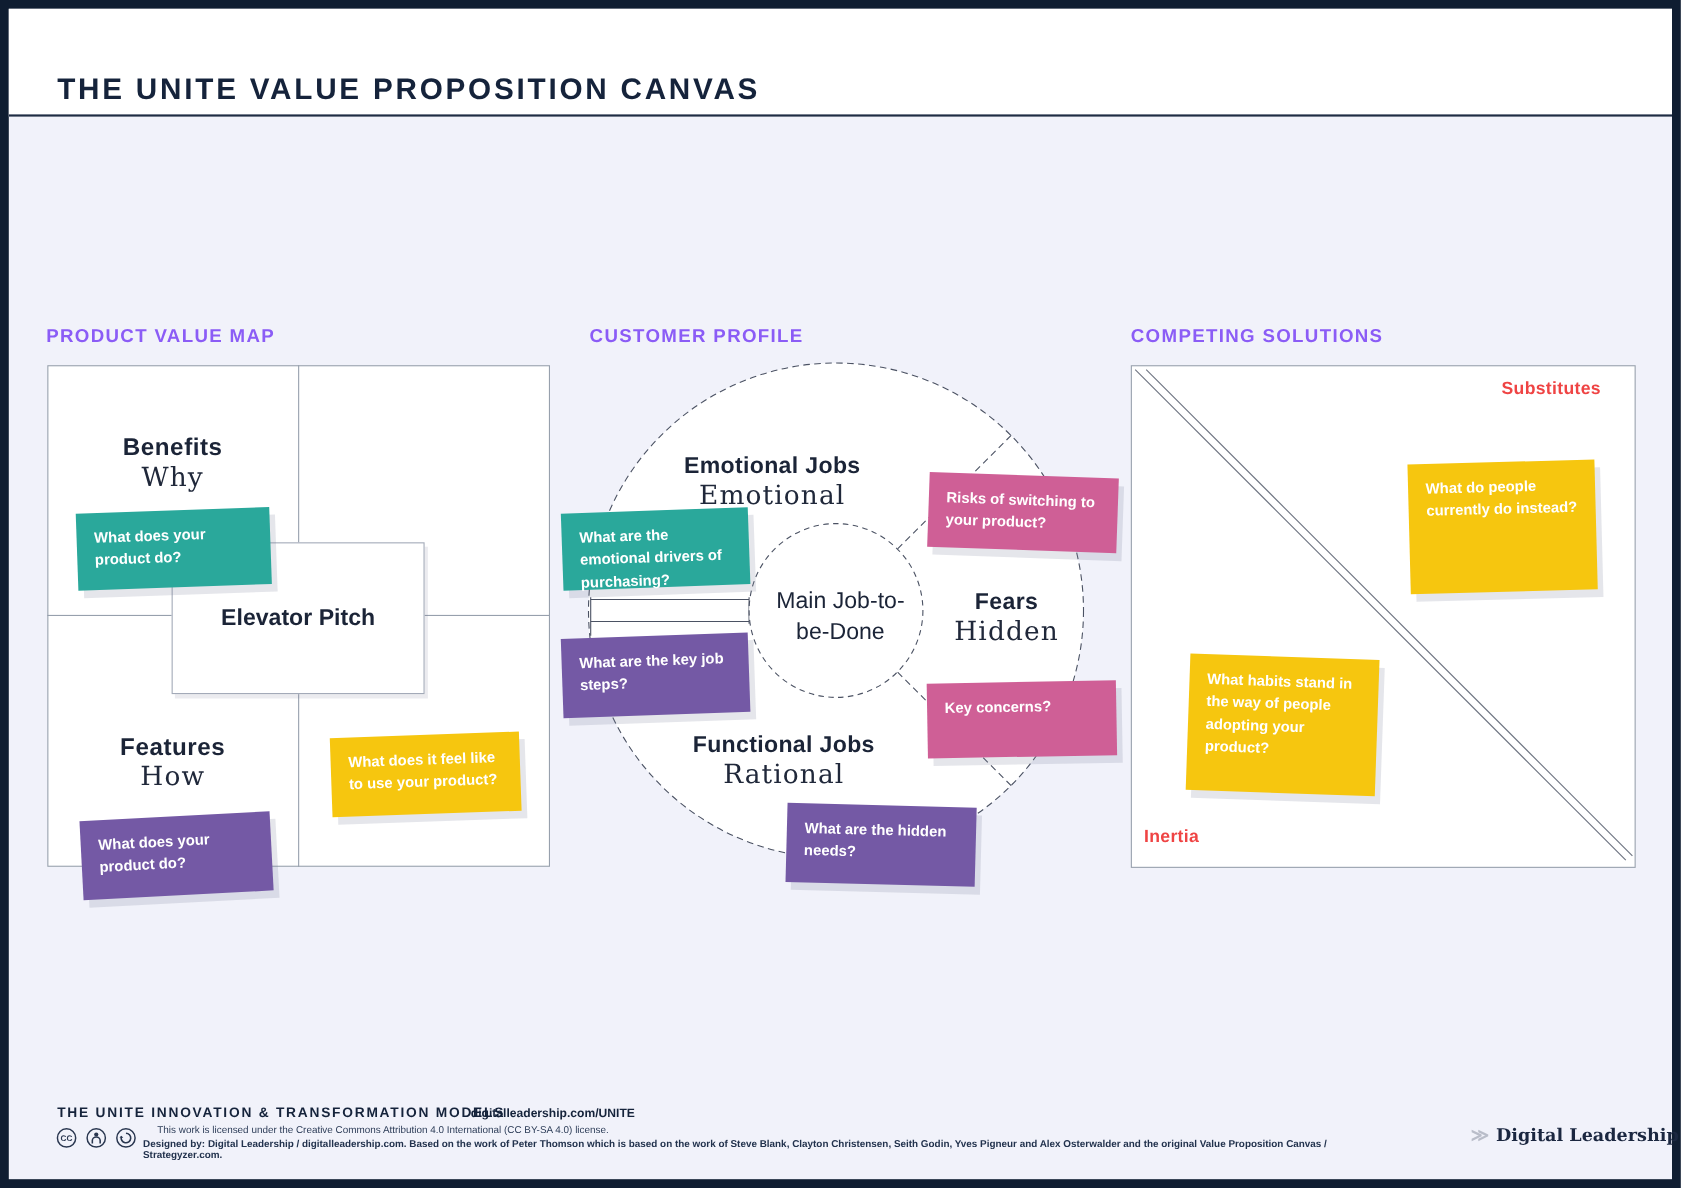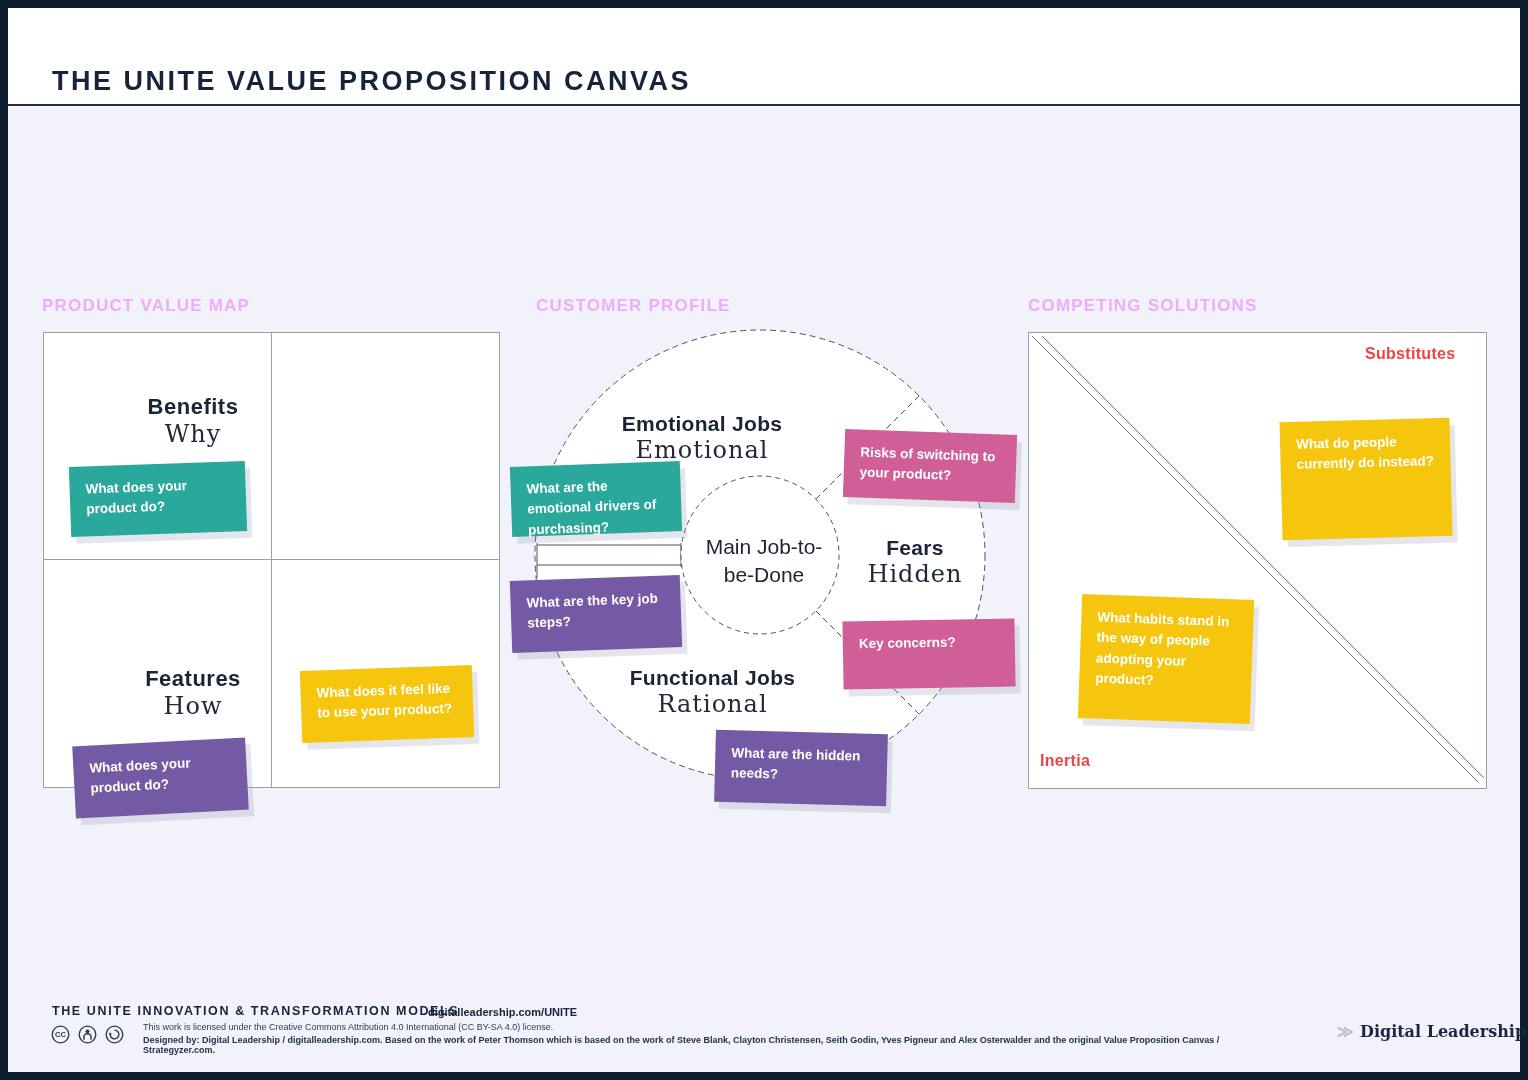--- a/index.html
+++ b/index.html
@@ -2,27 +2,27 @@
 <html><head>
 <meta charset="utf-8">
 <style>
   * { margin:0; padding:0; box-sizing:border-box; }
   body { font-family:"Liberation Sans", sans-serif; }
   .frame { position:relative; width:1528px; height:1080px; background:#0f1d31; overflow:hidden; }
   .paper { position:absolute; left:8px; top:8px; width:1512px; height:1064px; background:#f1f2fa; }
   .header-band { position:absolute; left:8px; top:8px; width:1512px; height:98px; background:#ffffff; border-bottom:2px solid #1e2c44; }
   .page-title { position:absolute; left:52px; top:66px; font-size:27px; font-weight:800; letter-spacing:2.5px; color:#15233b; }
 
-  .section-heading { position:absolute; font-size:17px; font-weight:800; letter-spacing:1.2px; color:#f0abfc; }
+  .section-heading { position:absolute; font-size:17px; font-weight:800; letter-spacing:1.2px; color:#8b5cf6; }
 
   
   .pvm-box { position:absolute; left:43px; top:332px; width:457px; height:456px; background:#ffffff; border:1px solid #97a0ad; }
   .pvm-vline { position:absolute; left:271px; top:332px; width:1px; height:456px; background:#97a0ad; }
   .pvm-hline { position:absolute; left:43px; top:559px; width:457px; height:1px; background:#97a0ad; }
-  .quad-label { position:absolute; text-align:center; color:#1b2437;margin-left:36px; }
+  .quad-label { position:absolute; text-align:center; color:#1b2437; }
   .quad-label .big { font-size:22px; font-weight:700; letter-spacing:0.5px; }
   .hand { font-family:"DejaVu Serif", cursive, serif; font-size:24px; font-weight:400; color:#20283a; letter-spacing:1px; }
   .elevator-box { position:absolute; left:156px; top:493px; width:230px; height:138px; background:#ffffff; border:1px solid #a3aab8;
                   box-shadow:3px 4px 0 rgba(110,115,140,0.14); display:flex; align-items:center; justify-content:center; }
   .elevator-box .big { font-size:21px; font-weight:700; color:#1b2437; }
 
   
   .note { position:absolute; padding:13px 16px; color:#ffffff; font-weight:700; font-size:13.5px; line-height:1.5;
           box-shadow:5px 7px 0 rgba(125,130,155,0.20); }
   .teal   { background:#2aa89b; }
@@ -38,21 +38,21 @@
 
   
   .cs-box { position:absolute; left:1028px; top:332px; width:459px; height:457px; background:#ffffff; border:1px solid #97a0ad; }
   .cs-label { position:absolute; font-size:16px; font-weight:700; color:#ef4444; letter-spacing:0.3px; }
 
   
   .models-title { position:absolute; left:52px; top:1004px; font-size:12.5px; font-weight:800; letter-spacing:1.6px; color:#15233b; }
   .models-url { position:absolute; left:428px; top:1006px; font-size:11px; font-weight:700; color:#15233b; }
   .cc-icons { position:absolute; left:51px; top:1025px; display:flex; gap:8px; }
   .license1 { position:absolute; left:143px; top:1022px; font-size:9px; color:#2d3d58; }
-  .license2 { position:absolute; left:143px; top:1035px; font-size:9px; font-weight:700; color:#22324d; width:1120px; }
+  .license2 { position:absolute; left:130px; top:1035px; font-size:9px; font-weight:700; color:#22324d; width:1120px; }
   .brand { position:absolute; left:1360px; top:1022px; font-family:"DejaVu Serif", serif; font-size:16px; font-weight:700; color:#1b2740; }
   .brand-chevron { position:absolute; left:1337px; top:1022px; font-size:16px; color:#b9bdc9; font-weight:700; }
 </style>
 </head>
 <body>
 
 <div class="frame">
   <div class="paper"></div>
   <div class="header-band"></div>
   <div class="page-title">THE UNITE VALUE PROPOSITION CANVAS</div>
@@ -67,20 +67,23 @@
 
   <div class="quad-label" style="left:43px; top:394px; width:228px;">
     <div class="big">Benefits</div>
     <div class="hand">Why</div>
   </div>
   <div class="quad-label" style="left:43px; top:666px; width:228px;">
     <div class="big">Features</div>
     <div class="hand">How</div>
   </div>
 
+  <div class="elevator-box">
+    <div class="big">Elevator Pitch</div>
+  </div>
 
   <div class="note teal" style="left:70px; top:464px; width:176px; height:70px; transform:rotate(-2deg);">What does your product do?</div>
   <div class="note yellow" style="left:301px; top:668px; width:172px; height:72px; transform:rotate(-2deg);">What does it feel like to use your product?</div>
   <div class="note purple" style="left:74px; top:742px; width:173px; height:72px; transform:rotate(-3deg);">What does your product do?</div>
 
   <svg class="cp-svg" viewBox="0 0 530 510">
     <circle cx="260" cy="255" r="225" fill="#ffffff" stroke="#4b5263" stroke-width="1" stroke-dasharray="6 4"></circle>
     <line x1="316" y1="199" x2="420" y2="95" stroke="#4b5263" stroke-width="1" stroke-dasharray="6 4"></line>
     <line x1="316" y1="311" x2="420" y2="415" stroke="#4b5263" stroke-width="1" stroke-dasharray="6 4"></line>
     <line x1="37" y1="243" x2="37" y2="278" stroke="#4b5263" stroke-width="1"></line>

